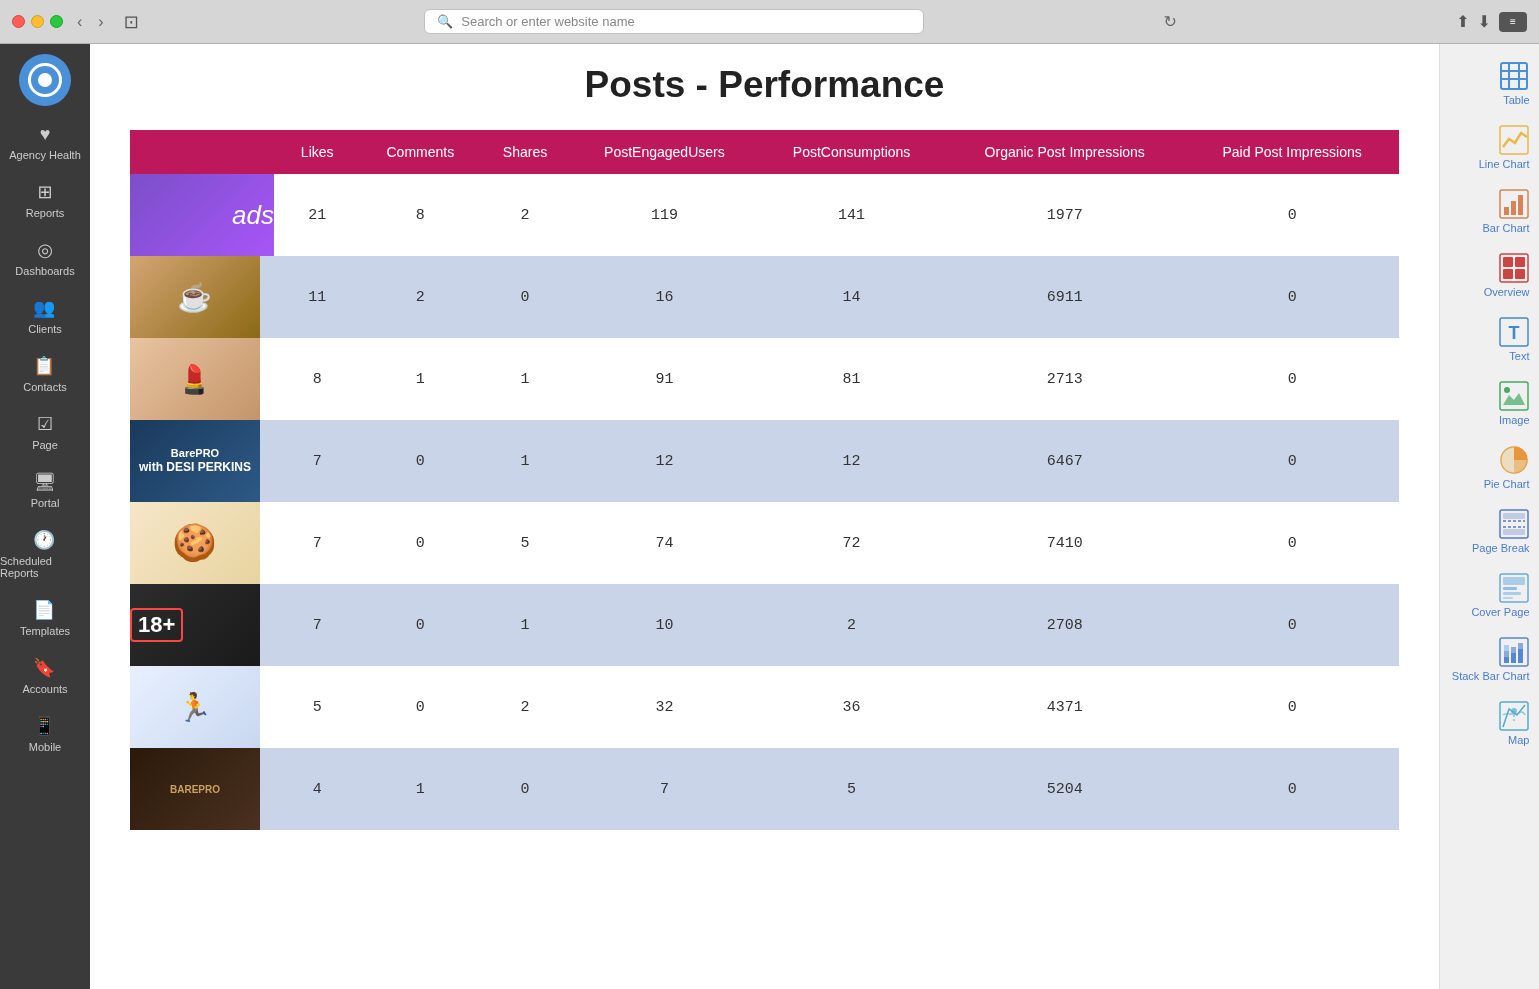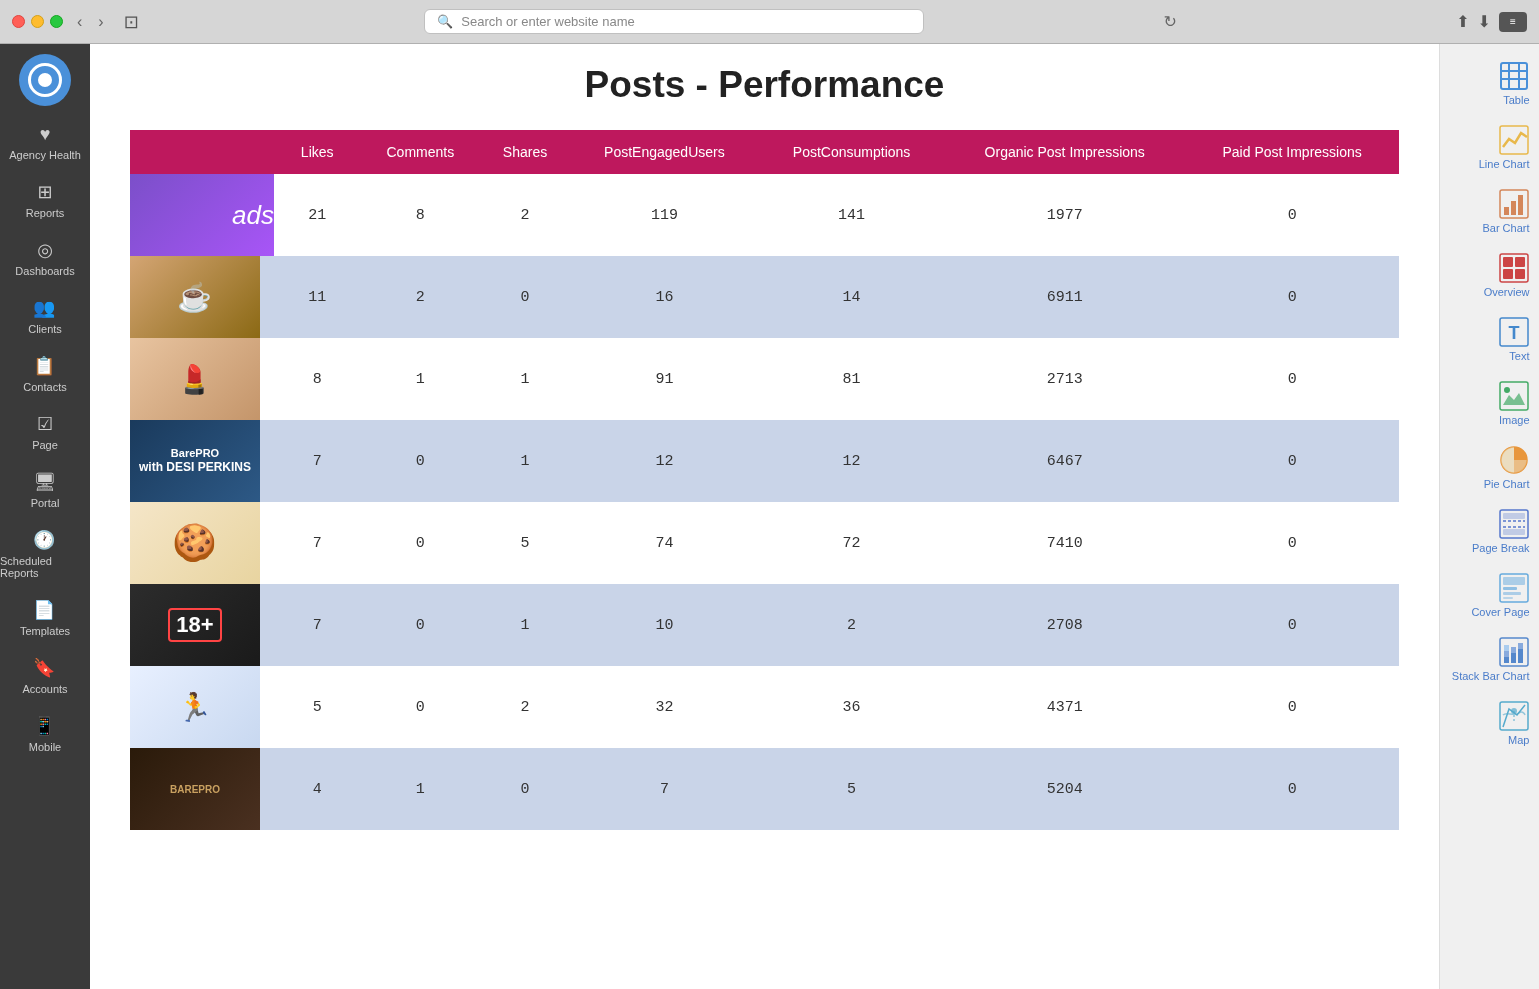--- a/index.html
+++ b/index.html
@@ -50,21 +50,21 @@
     .thumb-cell { width: 130px; height: 82px; overflow: hidden; }
 
     
     .thumb-ads { background: linear-gradient(135deg, #7b4fc9, #a855f7); display: flex; align-items: center; justify-content: flex-end; width: 144px; height: 82px; }
     .thumb-ads-text { color: white; font-size: 26px; font-weight: 300; font-style: italic; }
     .thumb-coffee { background: linear-gradient(135deg, #d4a574, #8b6914); width: 130px; height: 82px; display: flex; align-items: center; justify-content: center; font-size: 28px; }
     .thumb-makeup { background: linear-gradient(135deg, #e8c4a0, #c4956a); width: 130px; height: 82px; display: flex; align-items: center; justify-content: center; font-size: 28px; }
     .thumb-barepro { background: linear-gradient(135deg, #1a3a5c, #2d5986); width: 130px; height: 82px; display: flex; align-items: center; justify-content: center; }
     .thumb-barepro-text { color: white; font-size: 11px; font-weight: bold; text-align: center; line-height: 1.3; }
     .thumb-cookie { background: linear-gradient(135deg, #f5e6c8, #e8d4a0); width: 130px; height: 82px; display: flex; align-items: center; justify-content: center; font-size: 36px; }
-    .thumb-18 { background: linear-gradient(135deg, #2c2c2c, #1a1a1a); width: 130px; height: 82px; display: flex; align-items: center; justify-content: center; }
+    .thumb-18 { background: linear-gradient(135deg, #2c2c2c, #1a1a1a); width: 130px; height: 82px; display: flex; align-items: center; justify-content: flex-start; }
     .thumb-18-text { color: white; font-size: 22px; font-weight: bold; border: 2px solid #ff4444; padding: 2px 6px; border-radius: 4px; }
     .thumb-fitness { background: linear-gradient(135deg, #e8f0ff, #c8d8f0); width: 130px; height: 82px; display: flex; align-items: center; justify-content: center; font-size: 28px; }
     .thumb-barepro2 { background: linear-gradient(135deg, #2a1a0a, #4a3020); width: 130px; height: 82px; display: flex; align-items: center; justify-content: center; }
     .thumb-barepro2-text { color: #c8a060; font-size: 10px; font-weight: bold; text-align: center; }
 
     
     .right-panel { width: 100px; background: #f0f0f0; display: flex; flex-direction: column; align-items: center; padding: 10px 4px; gap: 6px; flex-shrink: 0; border-left: 1px solid #ddd; overflow-y: auto; }
     .panel-item { display: flex; flex-direction: column; align-items: flex-end; cursor: pointer; width: 88px; padding: 6px 4px; }
     .panel-icon { width: 32px; height: 32px; margin-bottom: 2px; display: flex; align-items: center; justify-content: center; }
     .panel-label { font-size: 11px; color: #4a7cc9; text-align: center; font-weight: 500; }

